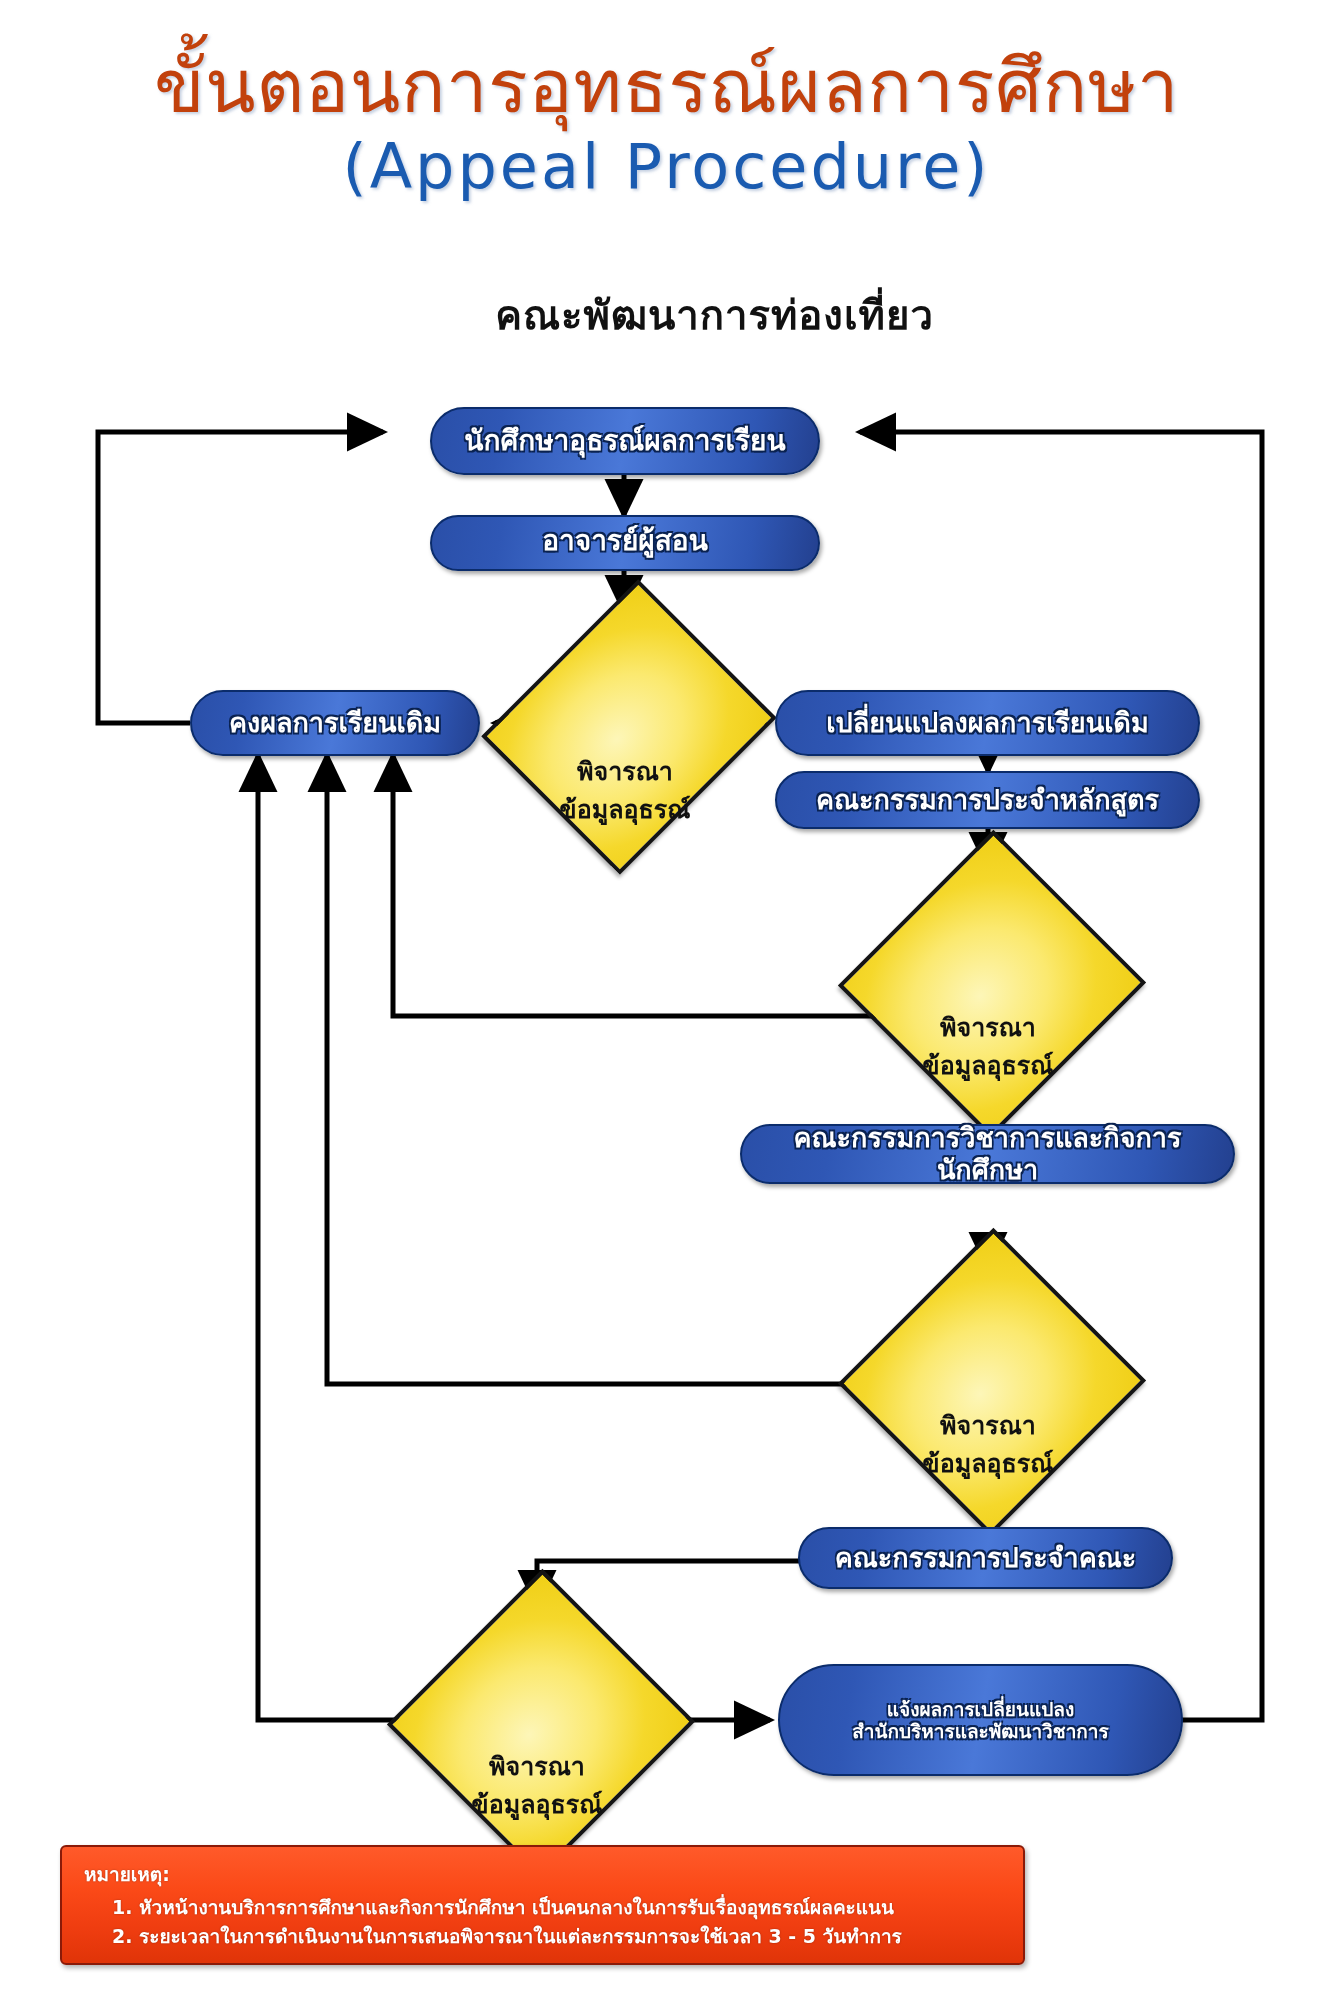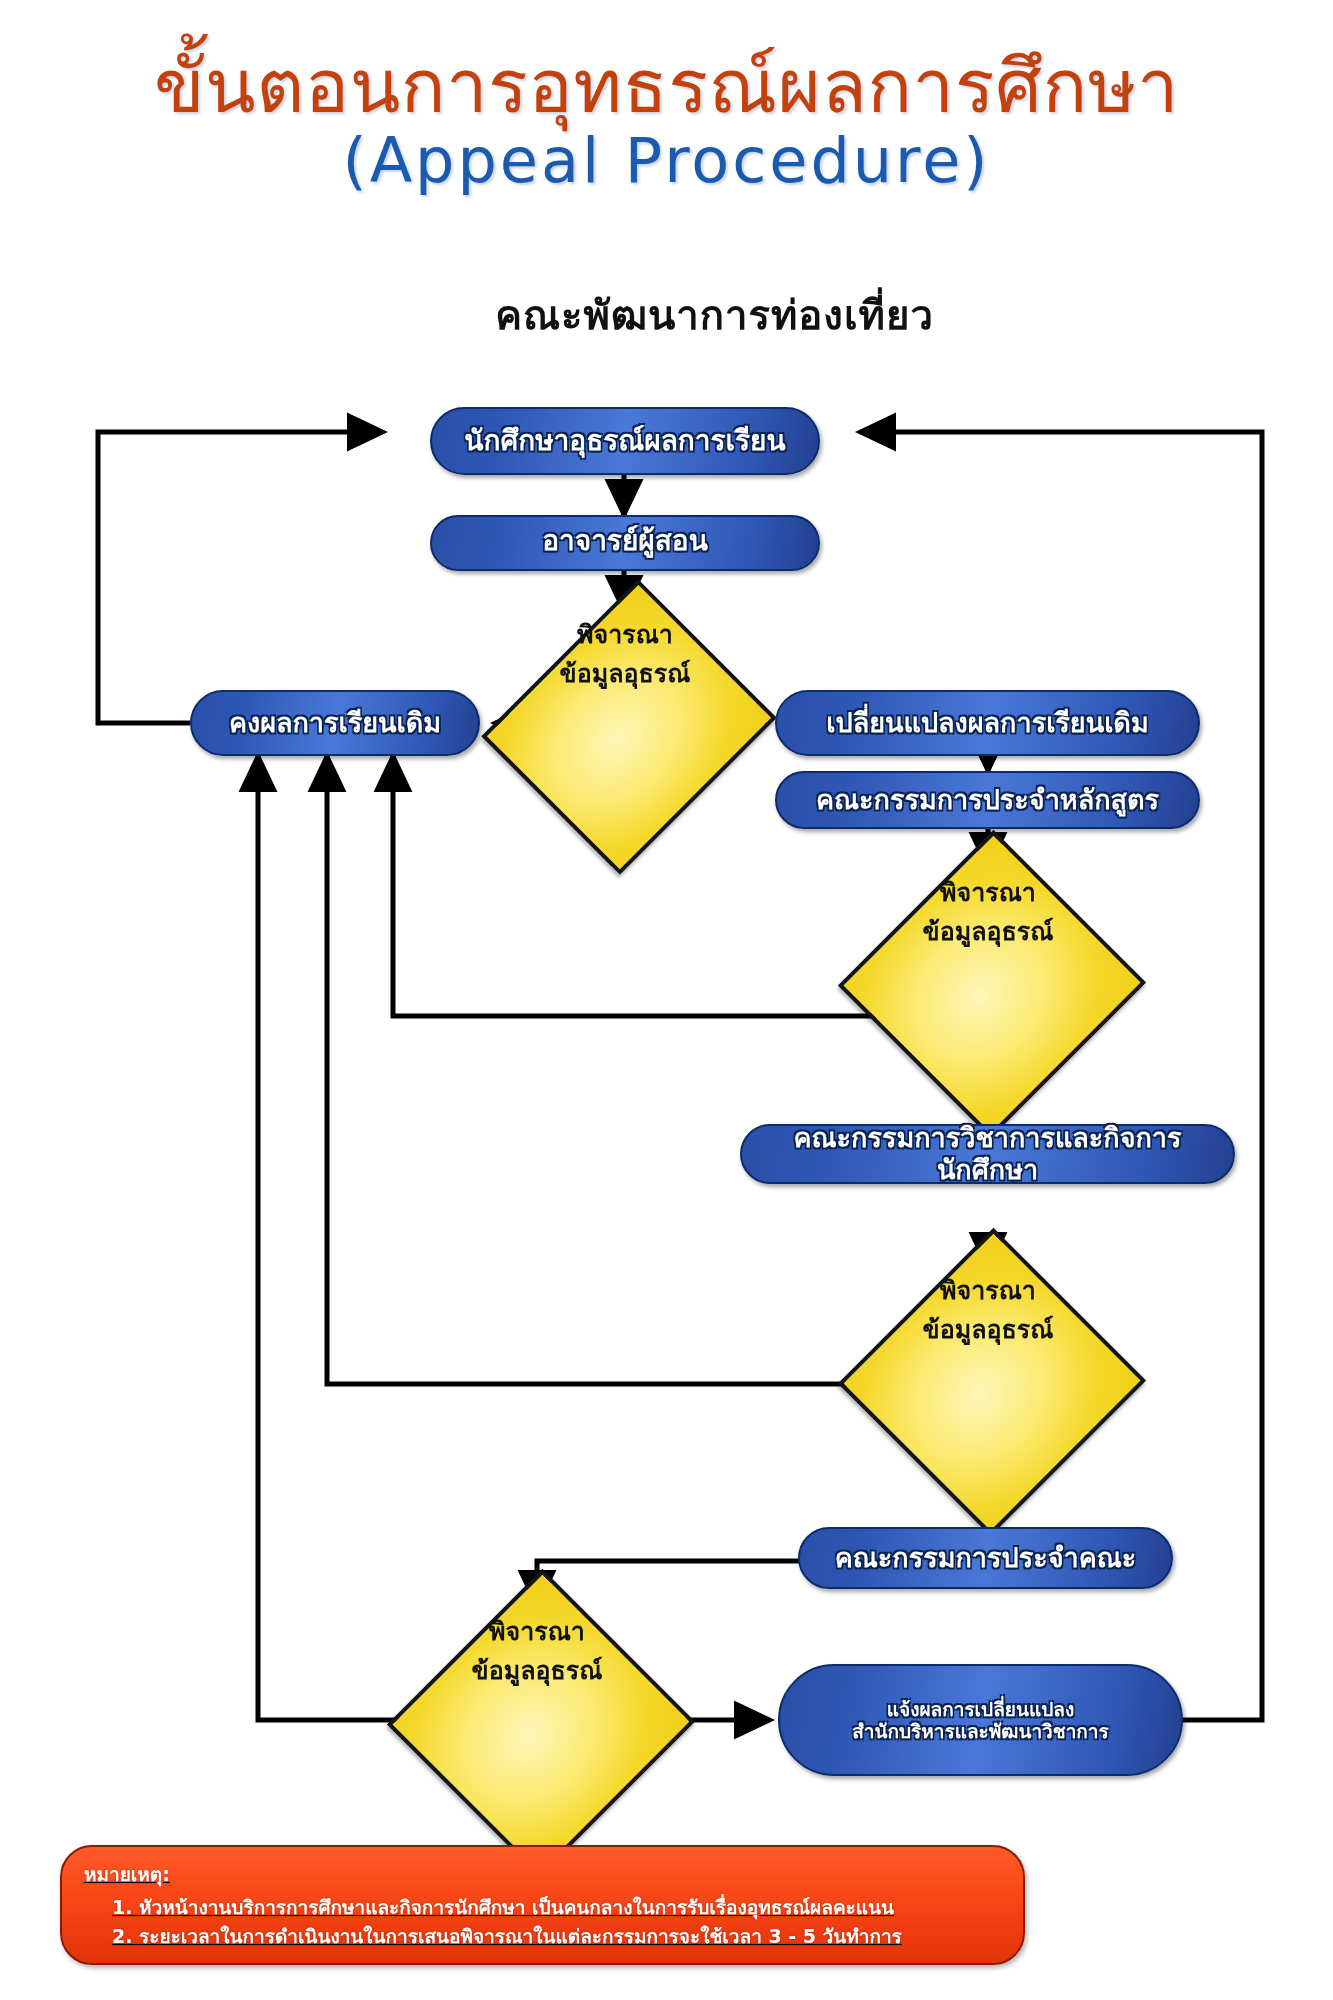--- a/index.html
+++ b/index.html
@@ -13,21 +13,21 @@
 
   
   .title-block{position:absolute;left:0;top:48px;width:1333px;text-align:center;}
   .title-line1{
     font-size:74px;line-height:1.04;color:#c2410c;font-weight:400;
     letter-spacing:0.5px;
     text-shadow:2px 2px 3px rgba(150,170,200,.55);
   }
   .title-line2{
     font-size:62px;line-height:1.15;color:#1a5bb0;font-weight:400;
-    letter-spacing:3px;
+    letter-spacing:3px;margin-top:6px;
     text-shadow:2px 2px 3px rgba(150,170,200,.55);
   }
   .subtitle{
     position:absolute;left:0;top:283px;width:1333px;text-align:center;
     font-size:40px;color:#111;font-weight:700;letter-spacing:1px;padding-left:48px;
   }
 
   
   #chart{position:absolute;left:0;top:16px;width:1333px;height:2000px;}
   #lines{position:absolute;left:0;top:0;width:1333px;height:2000px;}
@@ -50,46 +50,45 @@
       0 0 2px #0a2250;
     line-height:1.18;
     z-index:4;
     padding:0 10px;
   }
   .node span{display:block;}
 
   .diamond{
     position:absolute;
     z-index:4;
-    display:flex;align-items:flex-start;justify-content:center;
+    display:flex;align-items:flex-end;justify-content:center;
   }
   .diamond .dshape{
     position:absolute;left:0;top:0;width:100%;height:100%;
     background:radial-gradient(ellipse at 50% 58%, #fdf6b8 0%, #fbe96f 42%, #f5d82b 72%, #f0cf17 100%);
     border:4px solid #141414;
     transform:rotate(45deg);
     box-shadow:2px 3px 4px rgba(0,0,0,.3);
   }
   .diamond .dlabel{
     position:relative;z-index:2;
     color:#111;font-weight:700;font-size:25px;line-height:1.55;
     text-align:center;white-space:nowrap;
   }
 
   
   .note{
     position:absolute;
     box-sizing:border-box;
     border:2px solid #8a1a08;
-    border-radius:32px;
+    border-radius:6px;
     background:linear-gradient(180deg,#ff5a2a 0%,#fb4a18 35%,#ef3d10 70%,#e03408 100%);
     box-shadow:2px 3px 5px rgba(0,0,0,.3);
     padding:12px 18px 10px 22px;
     z-index:5;
-    text-decoration:underline;
   }
   .note .nhead{
     color:#ffffff;font-size:19px;font-weight:700;margin-bottom:4px;
     text-shadow:0 0 2px rgba(0,0,0,.35);
   }
   .note .nitem{
     color:#ffffff;font-size:19px;font-weight:700;line-height:1.5;
     margin-left:28px;
     text-shadow:0 0 2px rgba(0,0,0,.35);
   }

